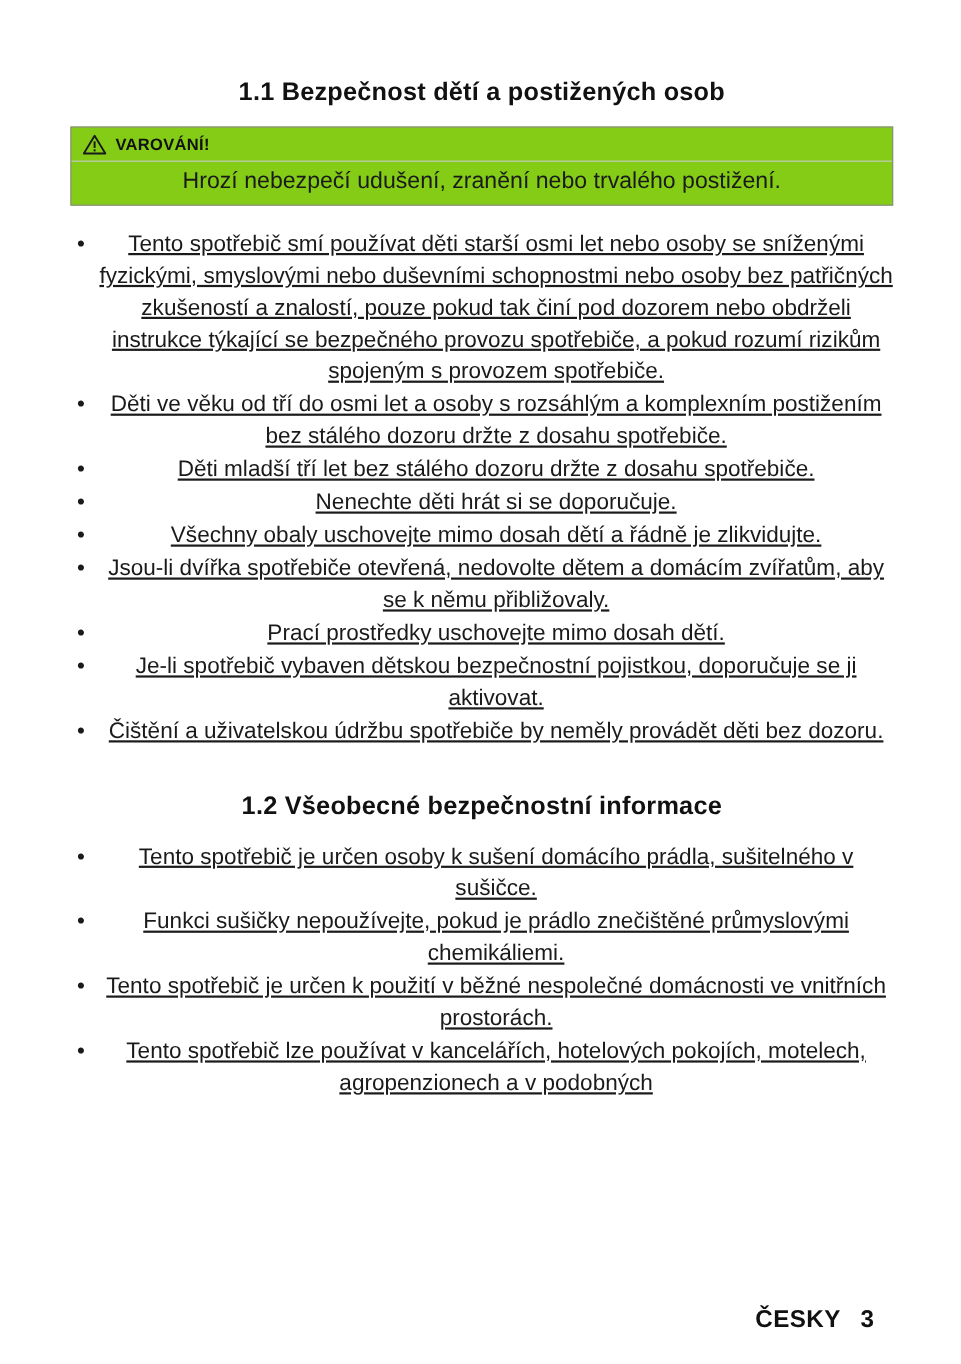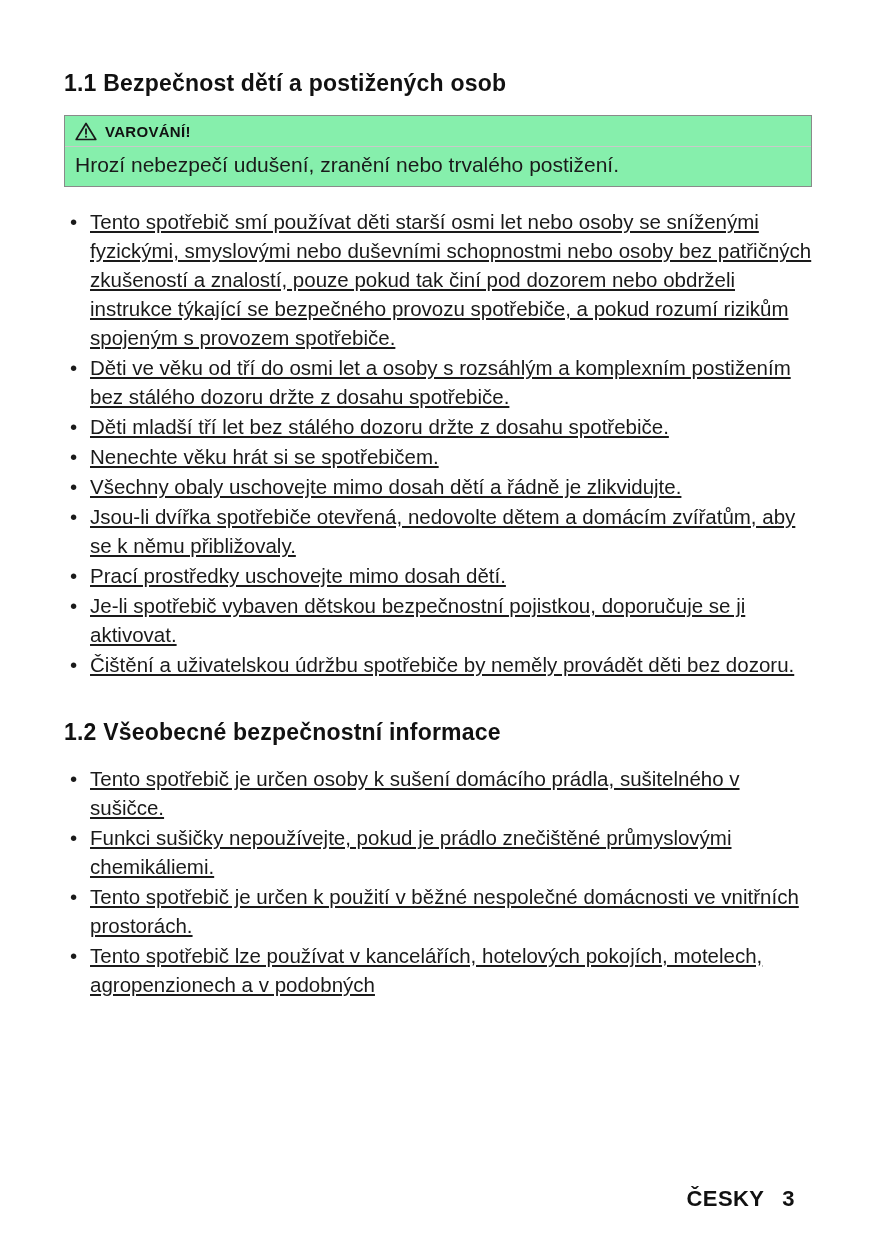--- a/index.html
+++ b/index.html
@@ -9,41 +9,42 @@
     font-family: "Liberation Sans", sans-serif;
     color: #1a1a1a;
   }
   .page {
     position: relative;
     width: 874px;
     height: 1240px;
     background: #ffffff;
     overflow: hidden;
     box-sizing: border-box;
+    text-align: center;
   }
   .content {
     position: absolute;
     top: 70px;
     left: 64px;
     width: 748px;
   }
   h1.section-title {
     font-size: 23px;
     font-weight: bold;
     margin: 0 0 18px 0;
     letter-spacing: 0.2px;
     color: #111;
   }
   h1.section-title-2 {
     margin-top: 40px;
   }
   .warning-box {
     border: 1px solid #8a8a8a;
     margin: 0 0 20px 0;
-    background: #86efac;
+    background: #84cc16;
   }
   .warning-header {
     display: flex;
     align-items: center;
     gap: 8px;
     padding: 6px 10px 5px 10px;
     border-bottom: 1px solid #c9c9c9;
   }
   .warning-label {
     font-size: 15px;
@@ -111,21 +112,21 @@
         </span>
         <span class="warning-label">VAROVÁNÍ!</span>
       </div>
       <div class="warning-message">Hrozí nebezpečí udušení, zranění nebo trvalého postižení.</div>
     </div>
 
     <ul class="bullets">
         <li>Tento spotřebič smí používat děti starší osmi let nebo osoby se sníženými fyzickými, smyslovými nebo duševními schopnostmi nebo osoby bez patřičných zkušeností a znalostí, pouze pokud tak činí pod dozorem nebo obdrželi instrukce týkající se bezpečného provozu spotřebiče, a pokud rozumí rizikům spojeným s provozem spotřebiče.</li>
         <li>Děti ve věku od tří do osmi let a osoby s rozsáhlým a komplexním postižením bez stálého dozoru držte z dosahu spotřebiče.</li>
         <li>Děti mladší tří let bez stálého dozoru držte z dosahu spotřebiče.</li>
-        <li>Nenechte věku hrát si se spotřebičem.</li>
+        <li>Nenechte děti hrát si se doporučuje.</li>
         <li>Všechny obaly uschovejte mimo dosah dětí a řádně je zlikvidujte.</li>
         <li>Jsou-li dvířka spotřebiče otevřená, nedovolte dětem a domácím zvířatům, aby se k němu přibližovaly.</li>
         <li>Prací prostředky uschovejte mimo dosah dětí.</li>
         <li>Je-li spotřebič vybaven dětskou bezpečnostní pojistkou, doporučuje se ji aktivovat.</li>
         <li>Čištění a uživatelskou údržbu spotřebiče by neměly provádět děti bez dozoru.</li>
       </ul>
 
     <h1 class="section-title section-title-2">1.2 Všeobecné bezpečnostní informace</h1>
 
     <ul class="bullets">

